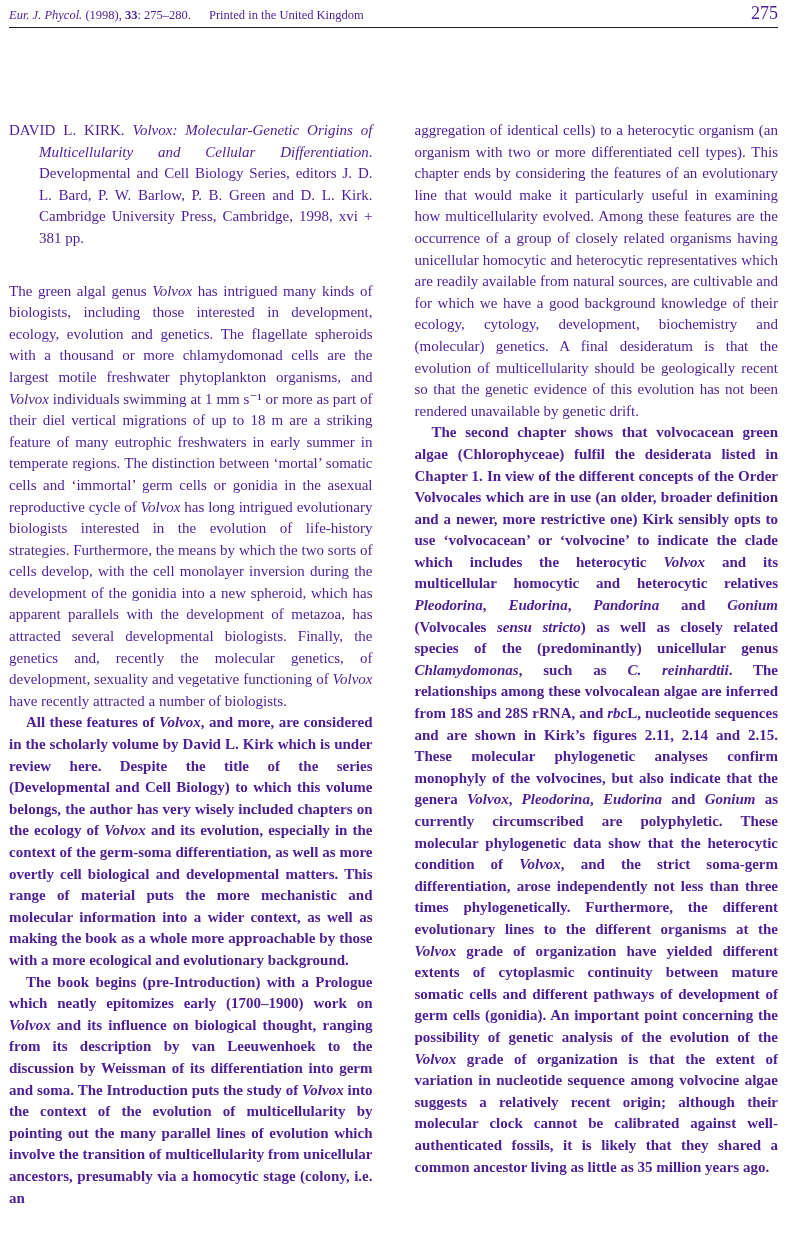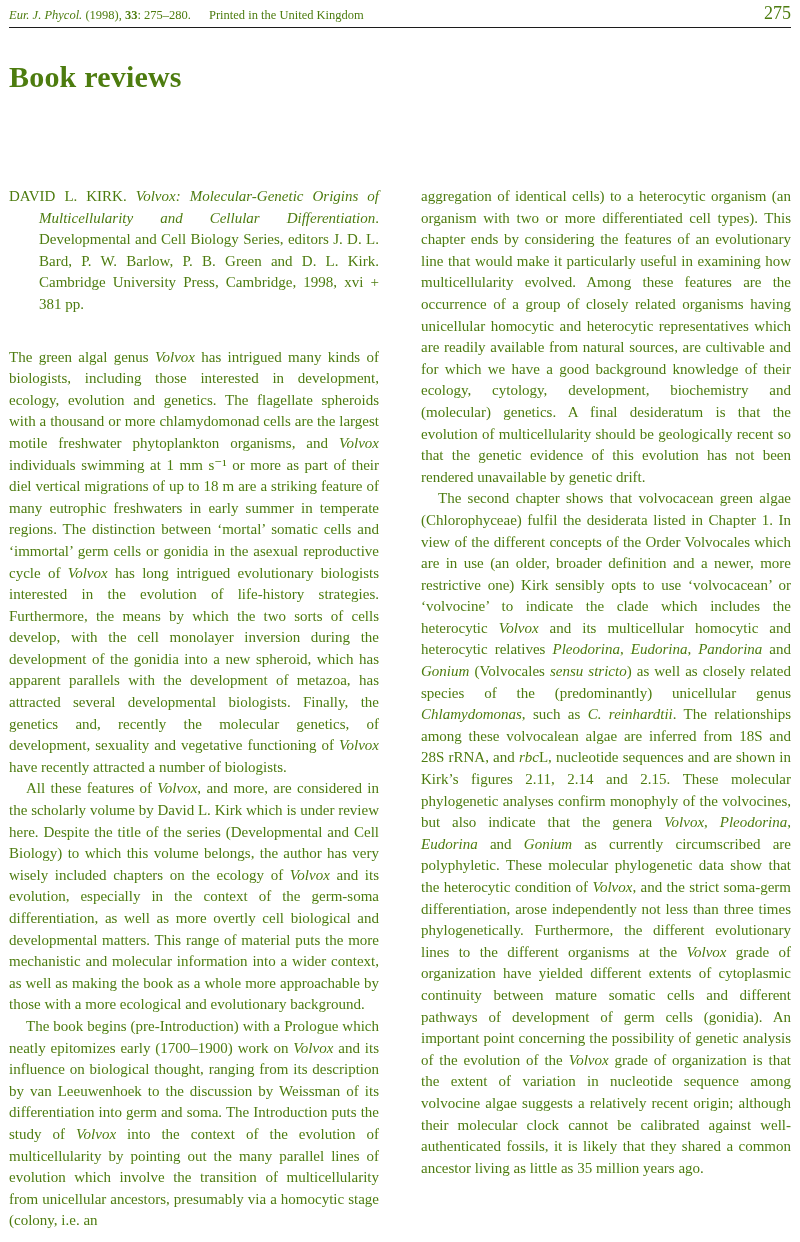--- a/index.html
+++ b/index.html
@@ -4,22 +4,22 @@
 <style>
   * { margin: 0; padding: 0; box-sizing: border-box; }
   html, body { background: #ffffff; }
   body { font-family: "Liberation Serif", "DejaVu Serif", serif; }
 
   .page {
     position: relative;
     width: 800px;
     height: 1242px;
     background: #ffffff;
-    color: #4d7c0f;
-    padding: 6px 9px 0 9px;
+    color: #4c1d95;
+    padding: 6px 22px 0 9px;
     overflow: hidden;
   }
 
   .running-header {
     display: flex;
     justify-content: space-between;
     align-items: baseline;
     font-size: 12.5px;
     line-height: 15px;
   }
@@ -55,35 +55,34 @@
   }
   .col i { font-style: italic; }
 
   .citation {
     padding-left: 30px;
     text-indent: -30px;
     margin-bottom: 31px;
   }
 
   p.body { text-indent: 0; }
-  p.body.indent { text-indent: 17px; }
+  p.body.indent { text-indent: 17px; font-weight: bold; }
 </style>
 </head>
 <body>
 
 <div class="page">
 
   <header class="running-header">
     <div class="header-left"><i>Eur. J. Phycol.</i><span> (1998), </span><b>33</b><span>: 275–280.</span><span class="printed-note">Printed in the United Kingdom</span></div>
     <div class="header-page-number">275</div>
   </header>
 
   <hr class="rule">
 
-  <h1 class="page-title">Book reviews</h1>
 
   <main class="columns">
 
     <section class="col">
       <p class="citation">DAVID L. KIRK. <i>Volvox: Molecular-Genetic Origins of Multicellularity and Cellular Differentiation</i>. Developmental and Cell Biology Series, editors J. D. L. Bard, P. W. Barlow, P. B. Green and D. L. Kirk. Cambridge University Press, Cambridge, 1998, xvi + 381 pp.</p>
       <p class="body">The green algal genus <i>Volvox</i> has intrigued many kinds of biologists, including those interested in development, ecology, evolution and genetics. The flagellate spheroids with a thousand or more chlamydomonad cells are the largest motile freshwater phytoplankton organisms, and <i>Volvox</i> individuals swimming at 1 mm s⁻¹ or more as part of their diel vertical migrations of up to 18 m are a striking feature of many eutrophic freshwaters in early summer in temperate regions. The distinction between ‘mortal’ somatic cells and ‘immortal’ germ cells or gonidia in the asexual reproductive cycle of <i>Volvox</i> has long intrigued evolutionary biologists interested in the evolution of life-history strategies. Furthermore, the means by which the two sorts of cells develop, with the cell monolayer inversion during the development of the gonidia into a new spheroid, which has apparent parallels with the development of metazoa, has attracted several developmental biologists. Finally, the genetics and, recently the molecular genetics, of development, sexuality and vegetative functioning of <i>Volvox</i> have recently attracted a number of biologists.</p>
       <p class="body indent">All these features of <i>Volvox</i>, and more, are considered in the scholarly volume by David L. Kirk which is under review here. Despite the title of the series (Developmental and Cell Biology) to which this volume belongs, the author has very wisely included chapters on the ecology of <i>Volvox</i> and its evolution, especially in the context of the germ-soma differentiation, as well as more overtly cell biological and developmental matters. This range of material puts the more mechanistic and molecular information into a wider context, as well as making the book as a whole more approachable by those with a more ecological and evolutionary background.</p>
       <p class="body indent">The book begins (pre-Introduction) with a Prologue which neatly epitomizes early (1700–1900) work on <i>Volvox</i> and its influence on biological thought, ranging from its description by van Leeuwenhoek to the discussion by Weissman of its differentiation into germ and soma. The Introduction puts the study of <i>Volvox</i> into the context of the evolution of multicellularity by pointing out the many parallel lines of evolution which involve the transition of multicellularity from unicellular ancestors, presumably via a homocytic stage (colony, i.e. an</p>
     </section>
 

